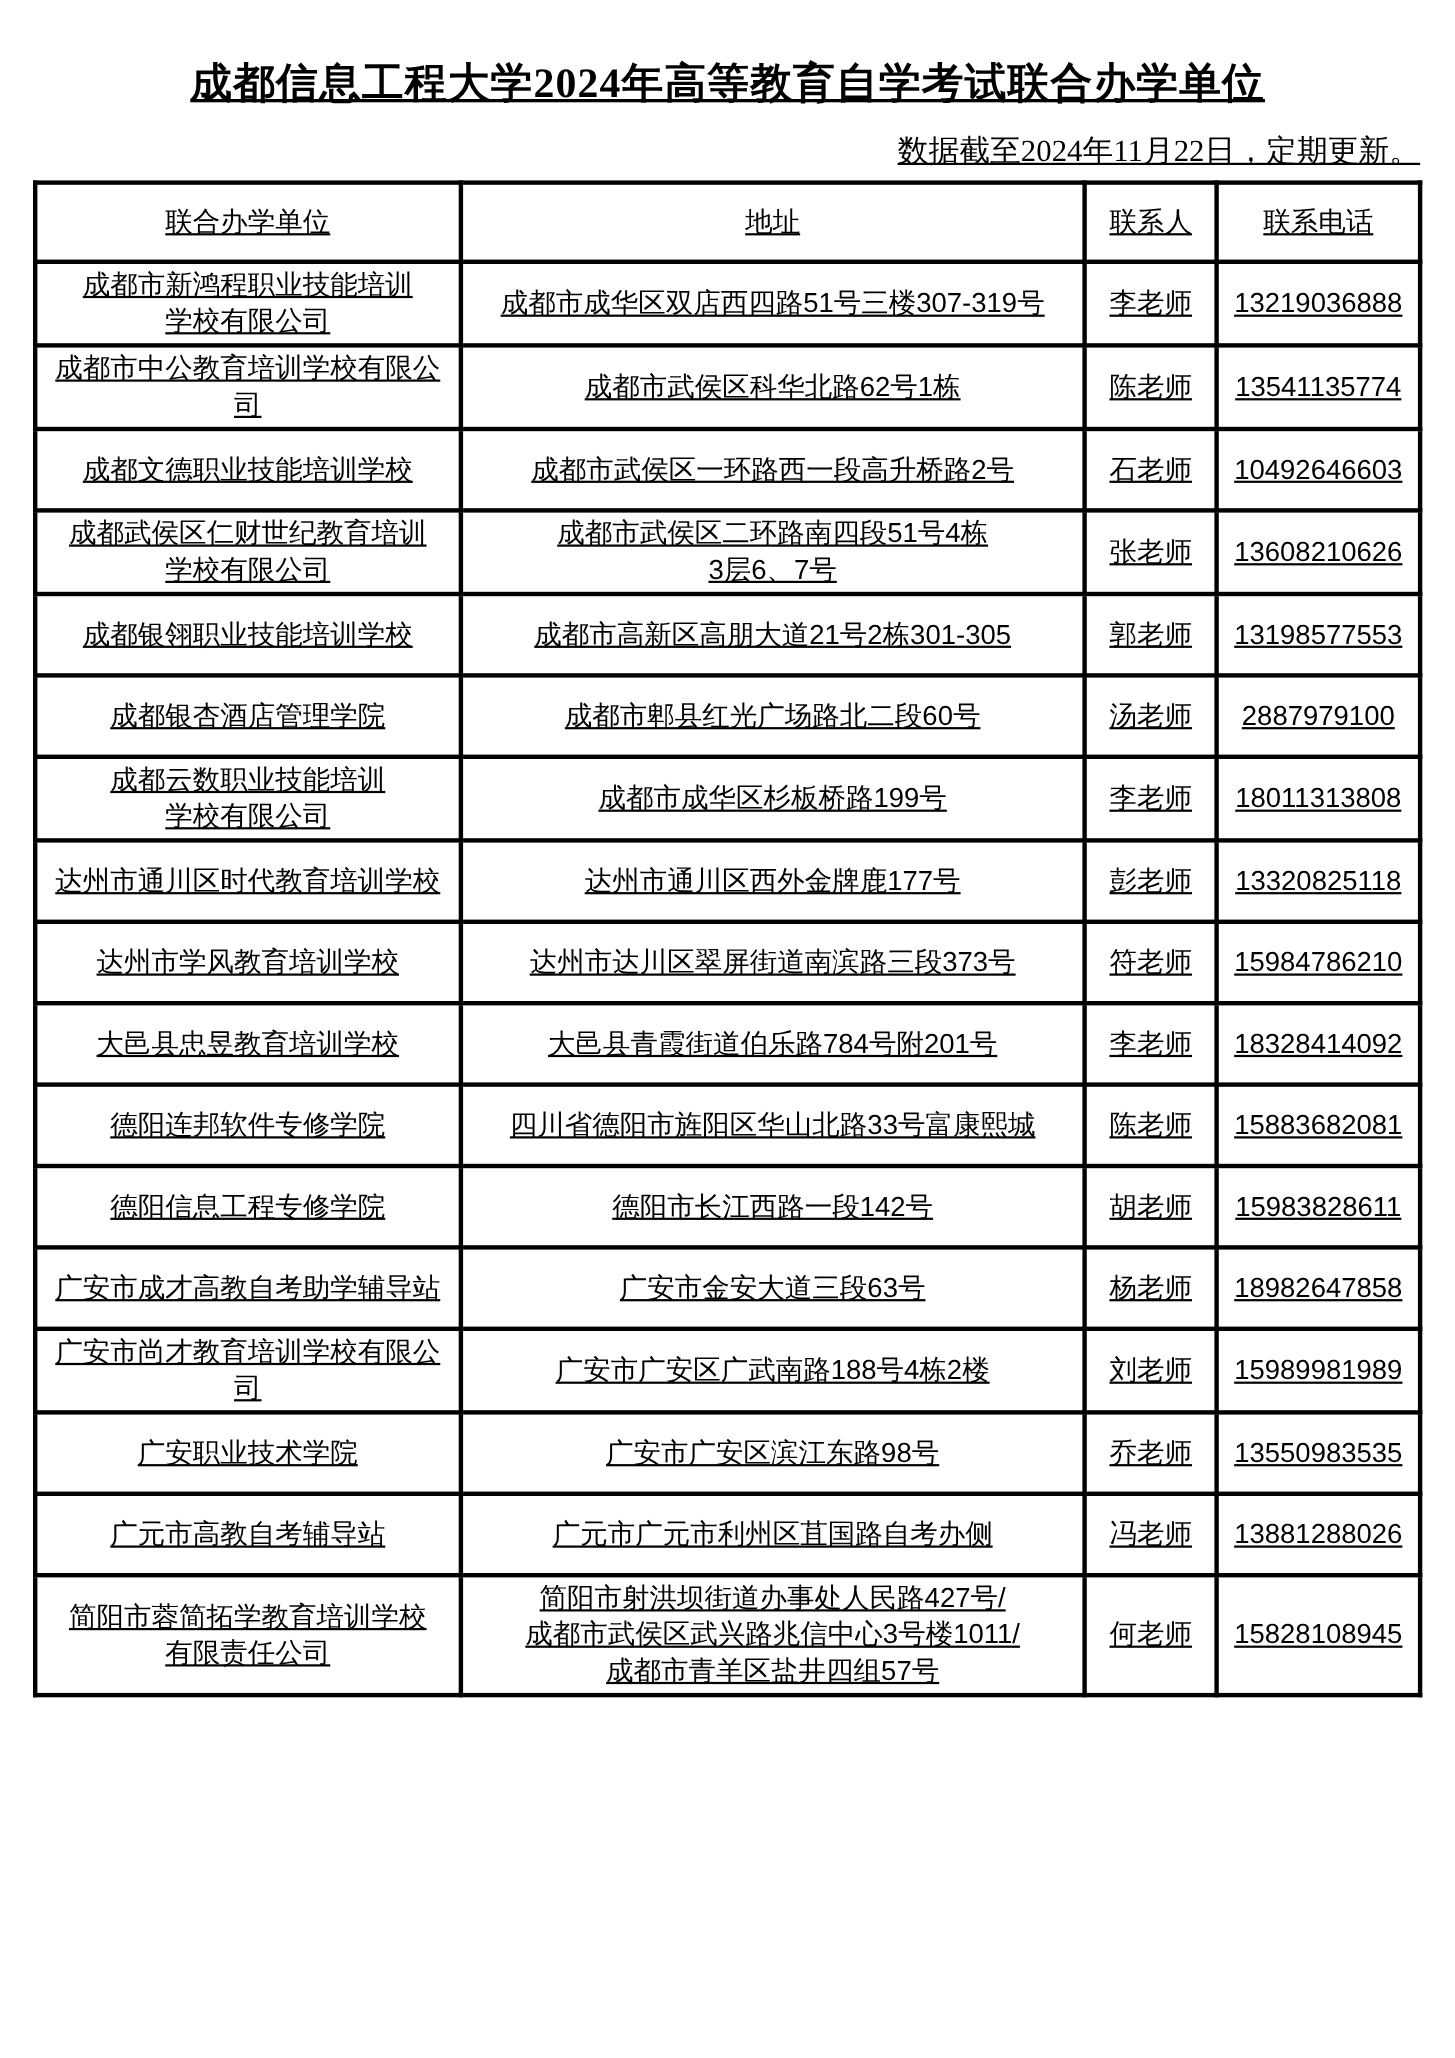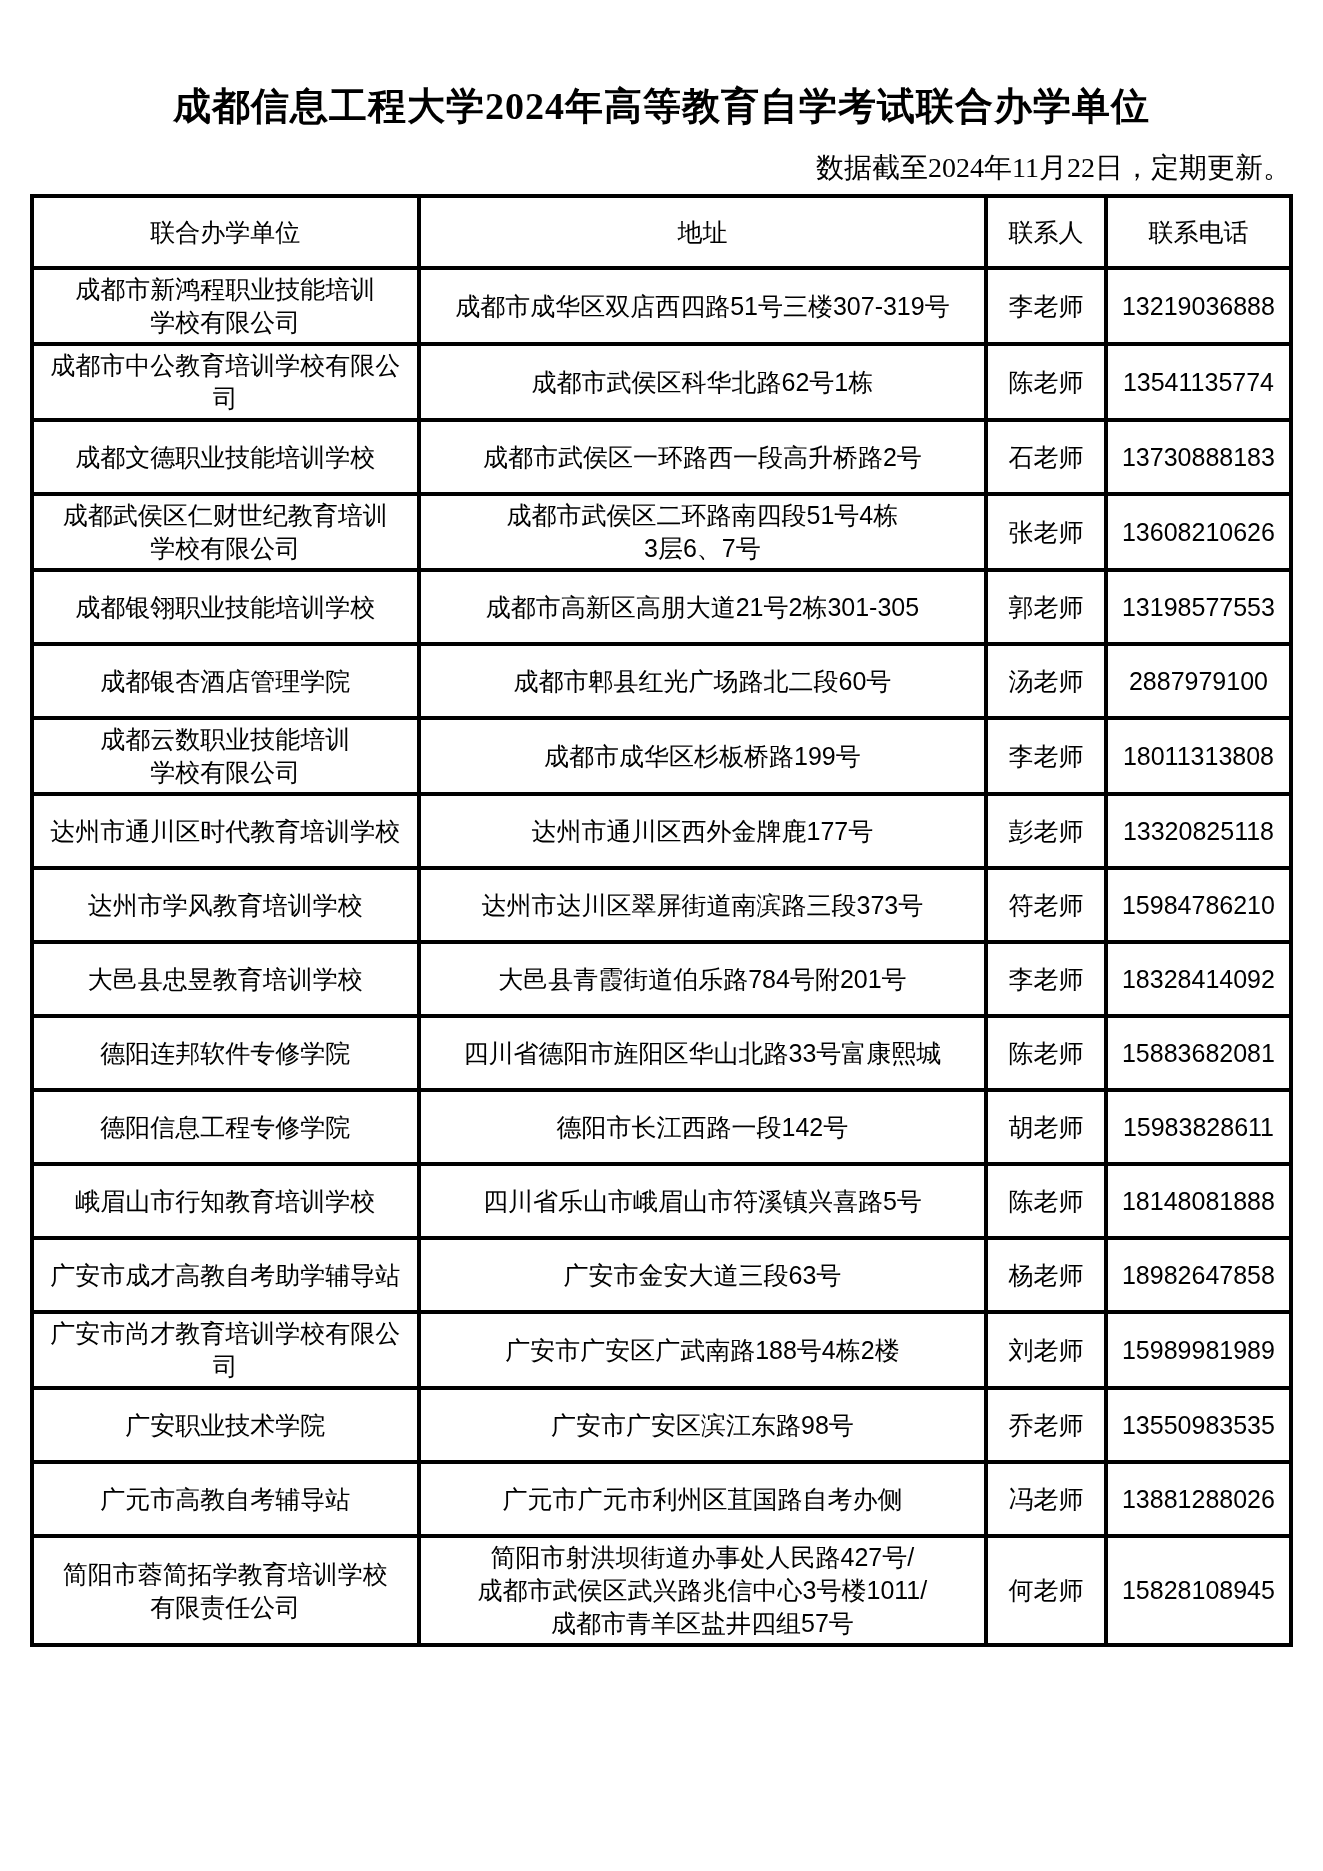--- a/index.html
+++ b/index.html
@@ -8,22 +8,23 @@
     background: #ffffff;
     color: #000000;
     font-family: "Liberation Sans", sans-serif;
   }
   body {
     width: 1323px;
     height: 1871px;
     overflow: hidden;
   }
   .page {
-    padding: 84px 30px 0 30px;
+    padding: 54px 30px 0 30px;
     box-sizing: border-box;
+    text-decoration: underline;
   }
   .doc-title {
     margin: 0 0 26px 0;
     text-align: center;
     font-family: "Liberation Serif", serif;
     font-weight: bold;
     font-size: 38px;
     line-height: 44px;
     letter-spacing: 1px;
   }
@@ -100,21 +101,21 @@
           <td>13541135774</td>
         </tr>
         <tr>
           <td>
             <div>成都文德职业技能培训学校</div>
           </td>
           <td>
             <div>成都市武侯区一环路西一段高升桥路2号</div>
           </td>
           <td>石老师</td>
-          <td>13730888183</td>
+          <td>10492646603</td>
         </tr>
         <tr>
           <td>
             <div>成都武侯区仁财世纪教育培训</div>
             <div>学校有限公司</div>
           </td>
           <td>
             <div>成都市武侯区二环路南四段51号4栋</div>
             <div>3层6、7号</div>
           </td>
@@ -194,30 +195,20 @@
         </tr>
         <tr>
           <td>
             <div>德阳信息工程专修学院</div>
           </td>
           <td>
             <div>德阳市长江西路一段142号</div>
           </td>
           <td>胡老师</td>
           <td>15983828611</td>
-        </tr>
-        <tr>
-          <td>
-            <div>峨眉山市行知教育培训学校</div>
-          </td>
-          <td>
-            <div>四川省乐山市峨眉山市符溪镇兴喜路5号</div>
-          </td>
-          <td>陈老师</td>
-          <td>18148081888</td>
         </tr>
         <tr>
           <td>
             <div>广安市成才高教自考助学辅导站</div>
           </td>
           <td>
             <div>广安市金安大道三段63号</div>
           </td>
           <td>杨老师</td>
           <td>18982647858</td>

